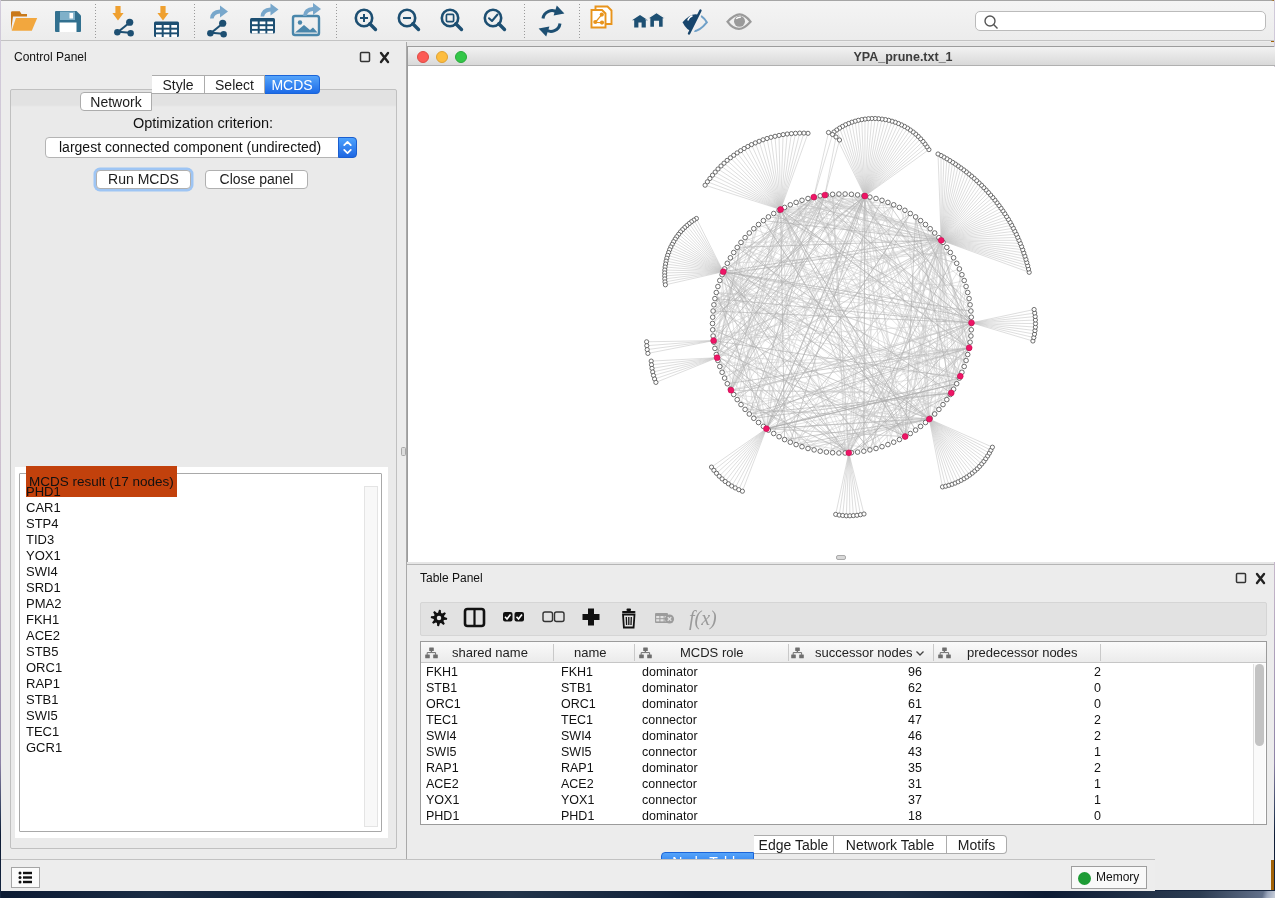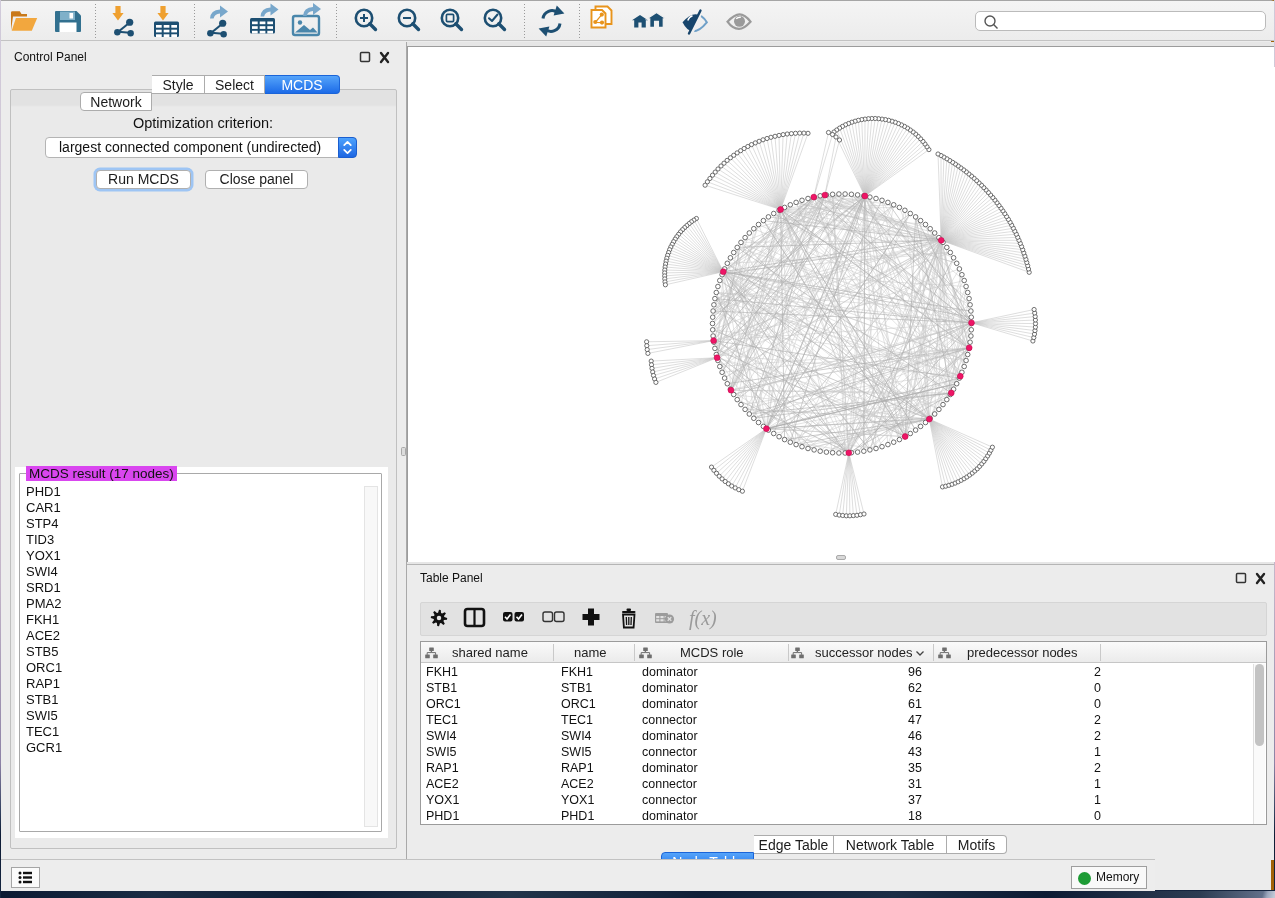--- a/index.html
+++ b/index.html
@@ -28,21 +28,21 @@
 .tab.sel { background:linear-gradient(180deg,#55a4fa,#1c6be8); color:#fff; border-color:#1a64d8; }
 #cp-tabs { left:79px; top:33px; }
 #opt-label { position:absolute; left:0; top:73px; width:404px; text-align:center; font-size:14.5px; color:#111; }
 #combo { position:absolute; left:44px; top:95px; width:312px; height:21px; background:#fff; border:1px solid #b4b4b4; border-radius:4px; font-size:14px; line-height:19px; padding-left:13px; color:#111; }
 #combo .step { position:absolute; right:-1px; top:-1px; width:19px; height:21px; border-radius:0 4px 4px 0;
   background:linear-gradient(180deg,#4da2fd,#1d66e2); border:1px solid #1a5ed0; color:#fff; }
 #btn-run { position:absolute; left:95px; top:128px; width:95px; height:19px; background:#fff; border:1px solid #b0b0b0; border-radius:4px; text-align:center; line-height:17px; font-size:14px; box-shadow:0 0 0 2.5px #9ec5f4; }
 #btn-close { position:absolute; left:204px; top:128px; width:103px; height:19px; background:#fff; border:1px solid #b0b0b0; border-radius:4px; text-align:center; line-height:17px; font-size:14px; }
 #mcds-box { position:absolute; left:14px; top:425px; width:373px; height:371px; background:#fff; }
 #mcds-fs { position:absolute; left:4px; top:6px; width:363px; height:359px; border:1px solid #a9a9a9; border-radius:1px; }
-#mcds-legend { position:absolute; left:6px; top:-8px; background:#d946ef; padding:0 3px; font-size:13.5px; color:#111; }
+#mcds-legend { position:absolute; left:6px; top:-8px; background:#c2410c; padding:8px 3px; font-size:13.5px; color:#111; }
 #mcds-list { position:absolute; left:2px; top:10px; line-height:16px; font-size:13px; color:#111; padding-left:4px; }
 #mcds-sb { position:absolute; right:3px; top:12px; bottom:4px; width:14px; background:#f8f8f8; border:1px solid #e4e4e4; }
 
 #vdiv { position:absolute; left:405px; top:41px; width:1px; height:818px; background:#a9a9a9; }
 #vgrip { position:absolute; left:400px; top:446px; width:5px; height:9px; background:#dcdcdc; border:1px solid #a8a8a8; border-radius:1.5px; }
 
 #main { position:absolute; left:406px; top:41px; width:867px; height:818px; background:#e6e6e6; }
 #netframe { position:absolute; left:0px; top:4px; width:867px; height:516px; border-left:1px solid #9c9c9c; border-top:1px solid #9c9c9c; background:#fff; }
 #nettitle { position:absolute; left:0; top:0; width:867px; height:19px;
   background:linear-gradient(180deg,#f2f2f2,#d9d9d9); border-bottom:1px solid #b0b0b0; }
@@ -240,21 +240,21 @@
     <div id="cp-title">Control Panel</div>
     <svg class="abs" style="left:358px;top:9px" width="36" height="13" viewBox="0 0 36 13">
       <rect x="1.5" y="1.5" width="9" height="9" fill="none" stroke="#333" stroke-width="1.5" rx="1"></rect>
       <path d="M22 2 L29 11 M29 2 L22 11" stroke="#222" stroke-width="2.4" stroke-linecap="round"></path>
     </svg>
     <div id="cp-panel"></div>
     <div class="tabrow" id="cp-tabs">
       <div class="tab first" style="width:72px">Network</div>
         <div class="tab" style="width:53px">Style</div>
         <div class="tab" style="width:60px">Select</div>
-        <div class="tab sel last" style="width:75px">MCDS</div>
+        <div class="tab sel last" style="width:55px">MCDS</div>
     </div>
     <div id="opt-label">Optimization criterion:</div>
     <div id="combo">largest connected component (undirected)
       <div class="step">
         <svg width="17" height="19" viewBox="0 0 17 19">
           <path d="M5.2 7.2 L8.5 3.8 L11.8 7.2" fill="none" stroke="#fff" stroke-width="1.7" stroke-linecap="round" stroke-linejoin="round"></path>
           <path d="M5.2 11.8 L8.5 15.2 L11.8 11.8" fill="none" stroke="#fff" stroke-width="1.7" stroke-linecap="round" stroke-linejoin="round"></path>
         </svg>
       </div>
     </div>
@@ -266,20 +266,26 @@
         <div id="mcds-list">PHD1<br>CAR1<br>STP4<br>TID3<br>YOX1<br>SWI4<br>SRD1<br>PMA2<br>FKH1<br>ACE2<br>STB5<br>ORC1<br>RAP1<br>STB1<br>SWI5<br>TEC1<br>GCR1</div>
         <div id="mcds-sb"></div>
       </div>
     </div>
   </div>
   <div id="vdiv"></div>
   <div id="vgrip"></div>
 
   <div id="main">
     <div id="netframe">
+      <div id="nettitle">
+        <div class="tl" style="left:9px;background:#fc5b56;border:0.5px solid #dd4a43"></div>
+        <div class="tl" style="left:28px;background:#fdbd3f;border:0.5px solid #dfa233"></div>
+        <div class="tl" style="left:47px;background:#33c748;border:0.5px solid #2aa83c"></div>
+        <div class="t">YPA_prune.txt_1</div>
+      </div>
       <div id="canvas">
         <svg width="867" height="495" viewBox="407 66 867 495">
 <g stroke="#c6c6c6" stroke-width="0.5">
 <line x1="779.6" y1="208.5" x2="875.0" y2="447.5"></line>
 <line x1="779.6" y1="208.5" x2="924.5" y2="223.5"></line>
 <line x1="779.6" y1="208.5" x2="903.9" y2="435.7"></line>
 <line x1="779.6" y1="208.5" x2="736.2" y2="398.6"></line>
 <line x1="779.6" y1="208.5" x2="955.7" y2="382.7"></line>
 <line x1="779.6" y1="208.5" x2="715.3" y2="353.5"></line>
 <line x1="779.6" y1="208.5" x2="713.9" y2="347.4"></line>

